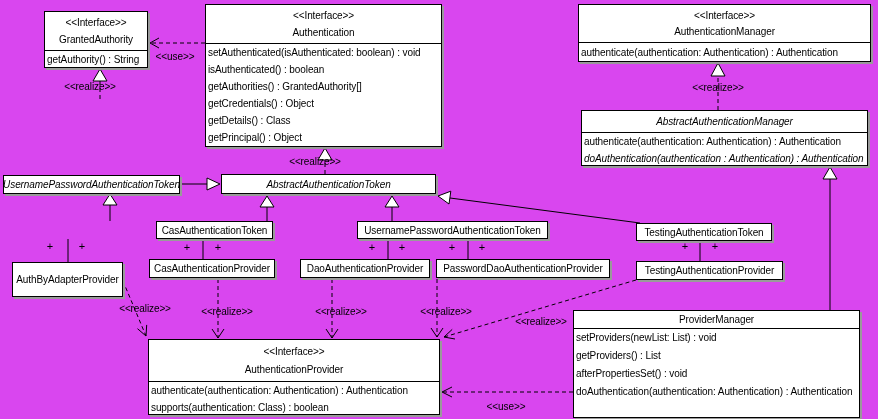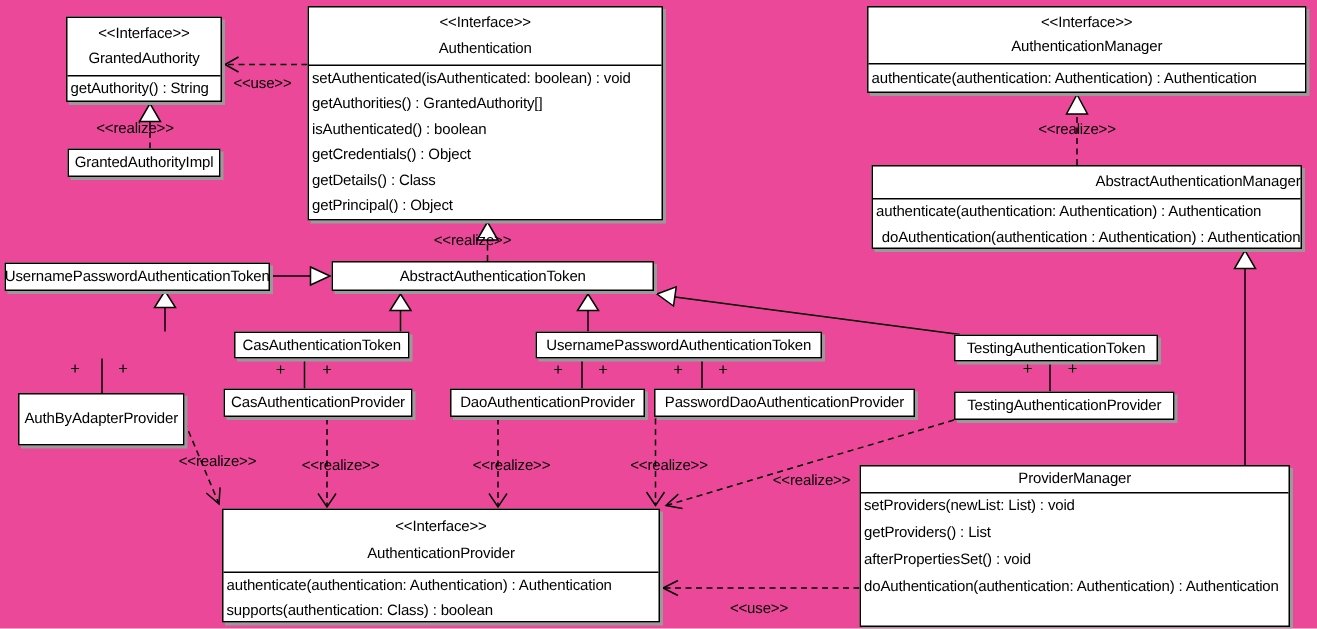--- a/index.html
+++ b/index.html
@@ -1,32 +1,32 @@
 <!DOCTYPE html>
 <html><head>
 <meta charset="utf-8">
 <style>
   html,body{margin:0;padding:0;background:#eeeeee;}
   #diagram{
-    position:relative;width:878px;height:419px;background:#ec4899;
+    position:relative;width:878px;height:419px;background:#d946ef;
     font-family:"Liberation Sans",sans-serif;font-size:10px;color:#000;
     overflow:hidden;letter-spacing:-0.1px;
   }
   #edges{position:absolute;left:0;top:0;pointer-events:none;}
   .cls{
     position:absolute;background:#fff;border:1px solid #000;
     box-shadow:2px 2px 0 #9a9a9a;box-sizing:border-box;
   }
   .hdr{text-align:center;display:flex;flex-direction:column;justify-content:space-evenly;box-sizing:border-box;}
   .stereo{white-space:nowrap;}
   .cname{white-space:nowrap;}
   .methods{border-top:1px solid #000;}
   .m{height:17px;line-height:17px;padding-left:2px;white-space:nowrap;overflow:visible;}
   .nameonly{display:flex;align-items:center;justify-content:center;}
-  .it{text-align:right;}
+  .it{font-style:italic;}
   .lbl{position:absolute;transform:translate(-50%,-50%);white-space:nowrap;background:transparent;}
   .plus{position:absolute;transform:translate(-50%,-50%);font-size:11px;}
 </style>
 </head>
 <body>
 
 <div id="diagram">
 
   <svg id="edges" width="878" height="419">
     <g stroke="#000" stroke-width="1" fill="none">
@@ -78,33 +78,30 @@
   <div class="cls" style="left:44px;top:11px;width:104px;height:57px">
     <div class="hdr" style="height:38px">
       <div class="stereo">&lt;&lt;Interface&gt;&gt;</div>
       <div class="cname">GrantedAuthority</div>
     </div>
     <div class="methods">
       <div class="m">getAuthority() : String</div>
     </div>
   </div>
 
-  <div class="cls nameonly" style="left:45px;top:99px;width:102px;height:19px">
-    <div class="cname">GrantedAuthorityImpl</div>
-  </div>
 
   <div class="cls" style="left:205px;top:4px;width:237px;height:143px">
     <div class="hdr" style="height:38px">
       <div class="stereo">&lt;&lt;Interface&gt;&gt;</div>
       <div class="cname">Authentication</div>
     </div>
     <div class="methods">
       <div class="m">setAuthenticated(isAuthenticated: boolean) : void</div>
+      <div class="m">isAuthenticated() : boolean</div>
       <div class="m">getAuthorities() : GrantedAuthority[]</div>
-      <div class="m">isAuthenticated() : boolean</div>
       <div class="m">getCredentials() : Object</div>
       <div class="m">getDetails() : Class</div>
       <div class="m">getPrincipal() : Object</div>
     </div>
   </div>
 
   <div class="cls" style="left:578px;top:4px;width:293px;height:58px">
     <div class="hdr" style="height:37px">
       <div class="stereo">&lt;&lt;Interface&gt;&gt;</div>
       <div class="cname">AuthenticationManager</div>

